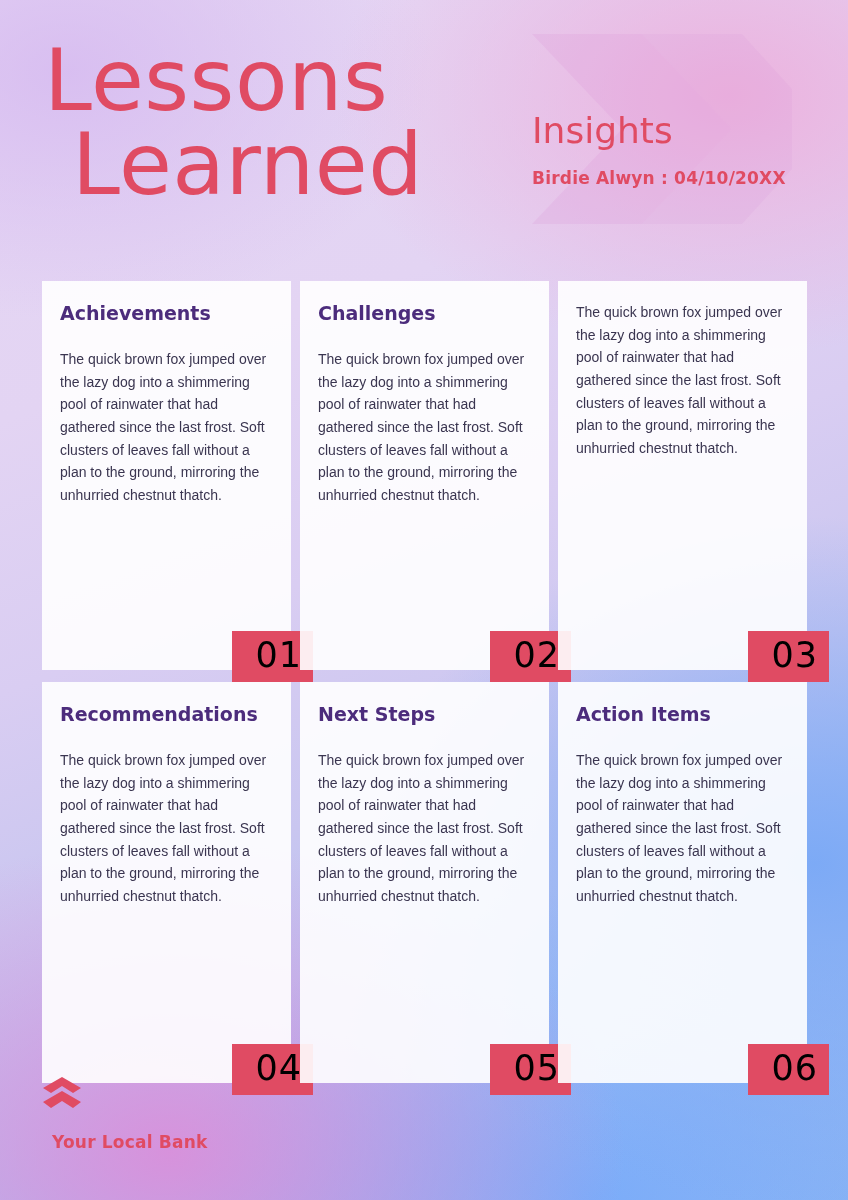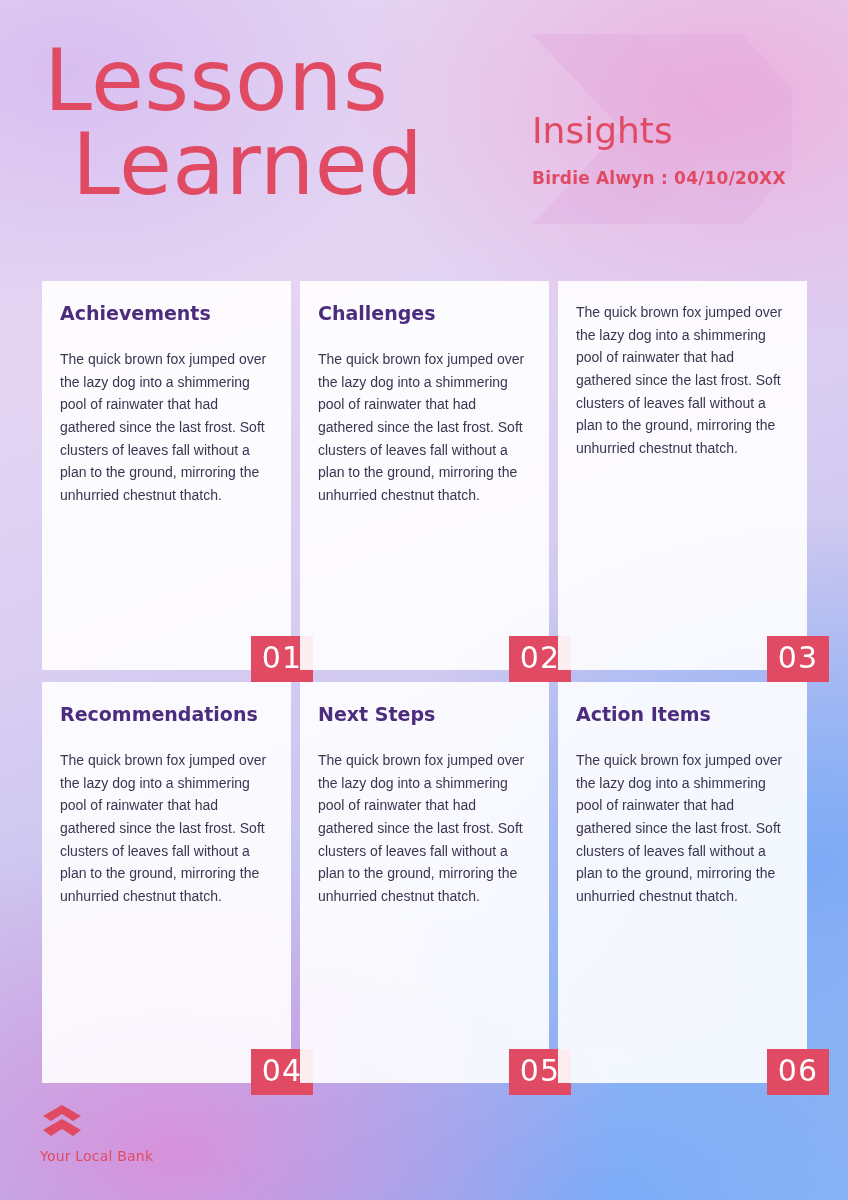--- a/index.html
+++ b/index.html
@@ -113,46 +113,46 @@
     font-family: Liberation Sans, sans-serif;
     font-size: 14px;
     line-height: 1.62;
     color: #3a3550;
   }
   .card-num {
     position: absolute;
     right: -22px;
     bottom: -12px;
     background: #e04b63;
-    color: #ffffff;
-    font-family: "DejaVu Sans", sans-serif;
-    font-size: 30px;
+    color: #000000;
+    font-family: "DejaVu Sans", sans-serif;
+    font-size: 35px;
     font-weight: 400;
     line-height: 1;
-    padding: 7px 11px 9px 11px;
+    padding: 7px 11px 9px 23px;
     letter-spacing: 1px;
   }
 
   
   .footer {
     position: absolute;
     left: 40px;
     bottom: 36px;
     width: 300px;
   }
   .logo-mark {
     width: 44px;
     height: 34px;
     margin-bottom: 6px;
   }
   .brand {
-    margin: 0;
-    font-family: "DejaVu Sans", sans-serif;
-    font-weight: 400;
-    font-size: 14px;
+    margin: 12px;
+    font-family: "DejaVu Sans", sans-serif;
+    font-weight: 700;
+    font-size: 17px;
     color: #e04b63;
     letter-spacing: 0.2px;
   }
 </style>
 </head>
 <body>
 
 <div class="poster">
 
   <svg class="bg-chevron" viewBox="0 0 300 190" aria-hidden="true">

